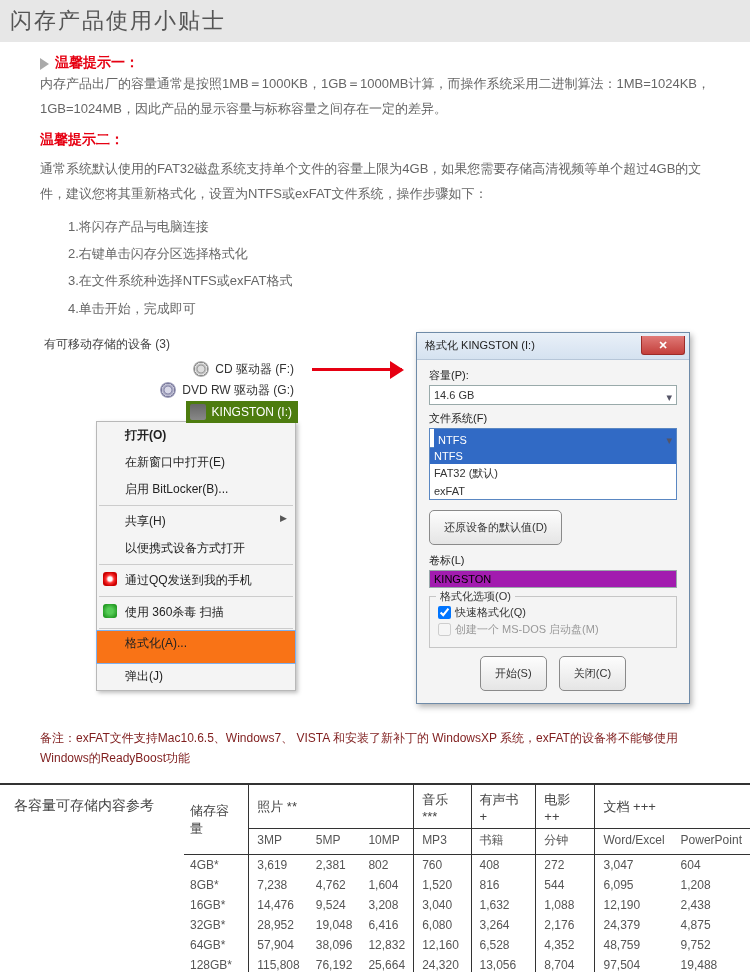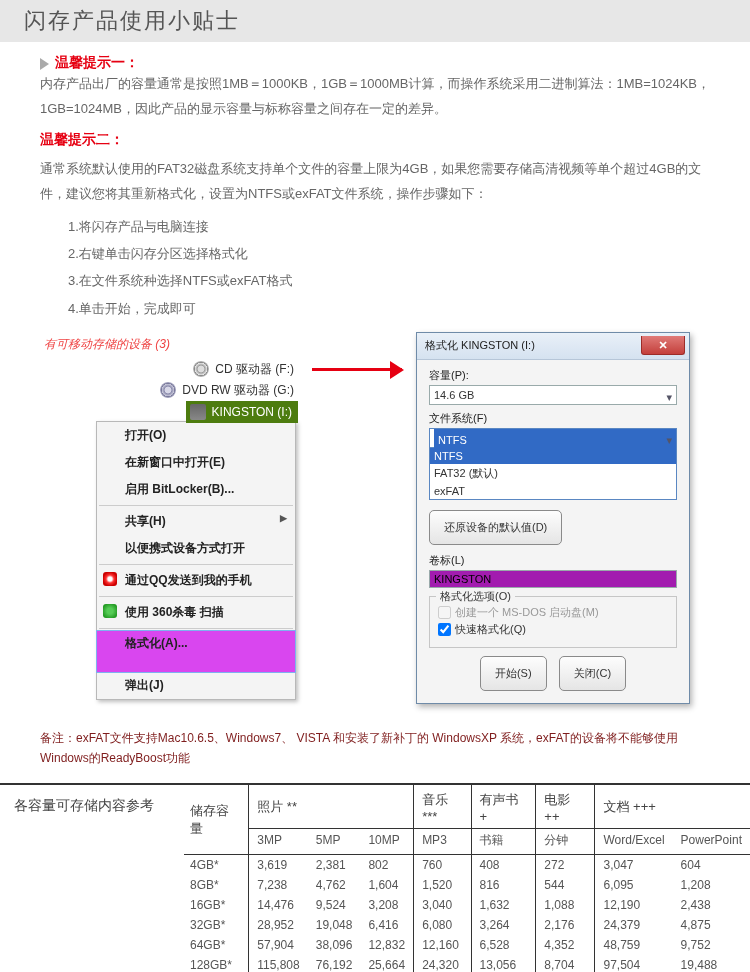--- a/index.html
+++ b/index.html
@@ -1,42 +1,42 @@
 <!DOCTYPE html>
 <html><head>
 <meta charset="utf-8">
 <style>
   body { font-family: "Microsoft YaHei", Arial, sans-serif; margin:0; padding:0; background:#fff; color:#333; font-size:13px; width:750px; }
-  .hdr { background:#e7e7e7; color:#555; font-size:22px; padding:6px 24px; margin-bottom:12px; letter-spacing:2px; font-weight:300;}
+  .hdr { background:#e7e7e7; color:#555; font-size:22px; padding:6px 10px; margin-bottom:12px; letter-spacing:2px; font-weight:300;}
   .content { padding:0 30px 12px 40px; }
   .tri { display:inline-block; width:0;height:0;border-top:6px solid transparent;border-bottom:6px solid transparent;border-left:9px solid #aaa; vertical-align:middle; margin-right:6px;}
   .tip-title { color:#e60012; font-weight:bold; font-size:14px; margin:6px 0 8px;}
   .body-text { color:#666; line-height:1.9; font-size:13px; margin-bottom:10px;}
   .body-text2 { color:#666; line-height:1.9; font-size:13px; margin-bottom:6px;}
   .steps { color:#666; font-size:13px; line-height:2.1; margin-left:28px; margin-bottom:10px;}
   .panels { display:flex; gap:14px; align-items:flex-start; margin-top:6px;}
   .arrow-col { display:flex; align-items:center; padding-top:36px;}
   .arrow-line { width:90px; height:3px; background:#e60012; position:relative;}
   .arrow-line::after { content:""; position:absolute; right:-2px; top:-7px; width:0;height:0;border-top:9px solid transparent;border-bottom:9px solid transparent;border-left:14px solid #e60012;}
   .explorer { width:258px; font-size:12px; border:none;}
-  .exp-title { color:#ef4444; font-size:12px; margin:4px 0 6px 4px;font-style:italic;}
+  .exp-title { color:#404040; font-size:12px; margin:4px 0 6px 4px;}
   .exp-row { display:flex; align-items:center; gap:6px; padding:2px 4px;justify-content:flex-end;}
   .ico { width:16px;height:16px; display:inline-block;}
   .ico.cd { background: radial-gradient(circle,#ddd 30%, #999 32%, #eee 55%, #888 57%, #eee 80%); border-radius:50%;}
   .ico.dvd { background: radial-gradient(circle,#d8d8e8 30%, #88a 32%, #ccd 55%, #779 57%, #dde 80%); border-radius:50%;}
   .ico.usb { background: linear-gradient(#666,#888); border-radius:2px;}
   .selected-row { background:#4d7c0f; color:#fff; padding:3px 6px 3px 4px; display:inline-flex; align-items:center; gap:6px;}
   .ctx { width:198px; background:#f4f4f4; border:1px solid #b8b8b8; font-size:12px; box-shadow:2px 2px 4px rgba(0,0,0,0.25); margin-left:56px; margin-top:-2px;}
-  .ctx .row { padding:5px 10px 5px 28px; position:relative; color:#222;font-weight:bold;}
+  .ctx .row { padding:5px 10px 5px 28px; position:relative; color:#222;}
   .ctx .row.sub::after { content:"▶"; position:absolute; right:8px; font-size:9px; color:#555;}
   .ctx .sep { height:1px; background:#ccc; margin:2px 2px;}
   .ctx .rowico::before { content:""; width:14px;height:14px; position:absolute; left:6px; top:5px; border-radius:3px;}
   .ctx .qq::before { background:radial-gradient(circle,#fff 20%, #f33 40%, #c00 70%);} 
   .ctx .av::before { background:radial-gradient(circle,#5c5 30%, #292 80%);}
-  .ctx .hl { background:#d946ef; outline:1px solid #7eb1ef; padding:4px 10px 20px 28px;}
+  .ctx .hl { background:#f97316; outline:1px solid #7eb1ef; padding:4px 10px 11px 28px;}
   .dlg { width:272px; border:1px solid #6f8ba8; background:#f4f4f4; font-size:11px; box-shadow:2px 3px 6px rgba(0,0,0,0.3);}
   .dlg-tb { background:linear-gradient(#e9f0f8,#d5e2f0); height:26px; display:flex; align-items:center; justify-content:space-between; padding:0 0 0 8px; border-bottom:1px solid #b6c6d8;}
   .dlg-title { font-size:11px; color:#222;}
   .dlg-close { width:42px; height:18px; background:linear-gradient(#e07a77,#c4403c); display:flex;align-items:center;justify-content:center; color:#fff; font-weight:bold; border:1px solid #9c2c28; border-top:none; border-radius:0 0 3px 3px; margin-right:4px; font-size:11px;}
   .dlg-body { padding:8px 12px 10px;}
   .fg { margin-bottom:6px;}
   .fg label { display:block; margin-bottom:2px; color:#222;}
   .combo { width:100%; height:20px; border:1px solid #9aa; background:#fff; font-size:11px; position:relative; box-sizing:border-box; padding-left:4px; line-height:18px;}
   .combo::after { content:"▾"; position:absolute; right:4px; top:2px; color:#556;}
   .drop-open { border:1px solid #5a87c2;}
@@ -143,27 +143,27 @@
         </div>
         <div style="margin:10px 0 8px;">
           <span class="wbtn">还原设备的默认值(D)</span>
         </div>
         <div class="fg">
           <label>卷标(L)</label>
           <input class="tbx" value="KINGSTON" style="">
         </div>
         <div class="grpbox">
           <span class="leg">格式化选项(O)</span>
+          <label class="cb">
+              <input type="checkbox" checked="" style="">
+              <span>快速格式化(Q)</span>
+            </label>
           <label class="cb" style="color:#999;">
               <input type="checkbox" disabled="" style="">
               <span>创建一个 MS-DOS 启动盘(M)</span>
-            </label>
-          <label class="cb">
-              <input type="checkbox" checked="" style="">
-              <span>快速格式化(Q)</span>
             </label>
         </div>
         <div class="dlg-foot">
           <span class="wbtn">开始(S)</span>
           &nbsp;&nbsp;
           <span class="wbtn">关闭(C)</span>
         </div>
       </div>
     </div>
   </div>

